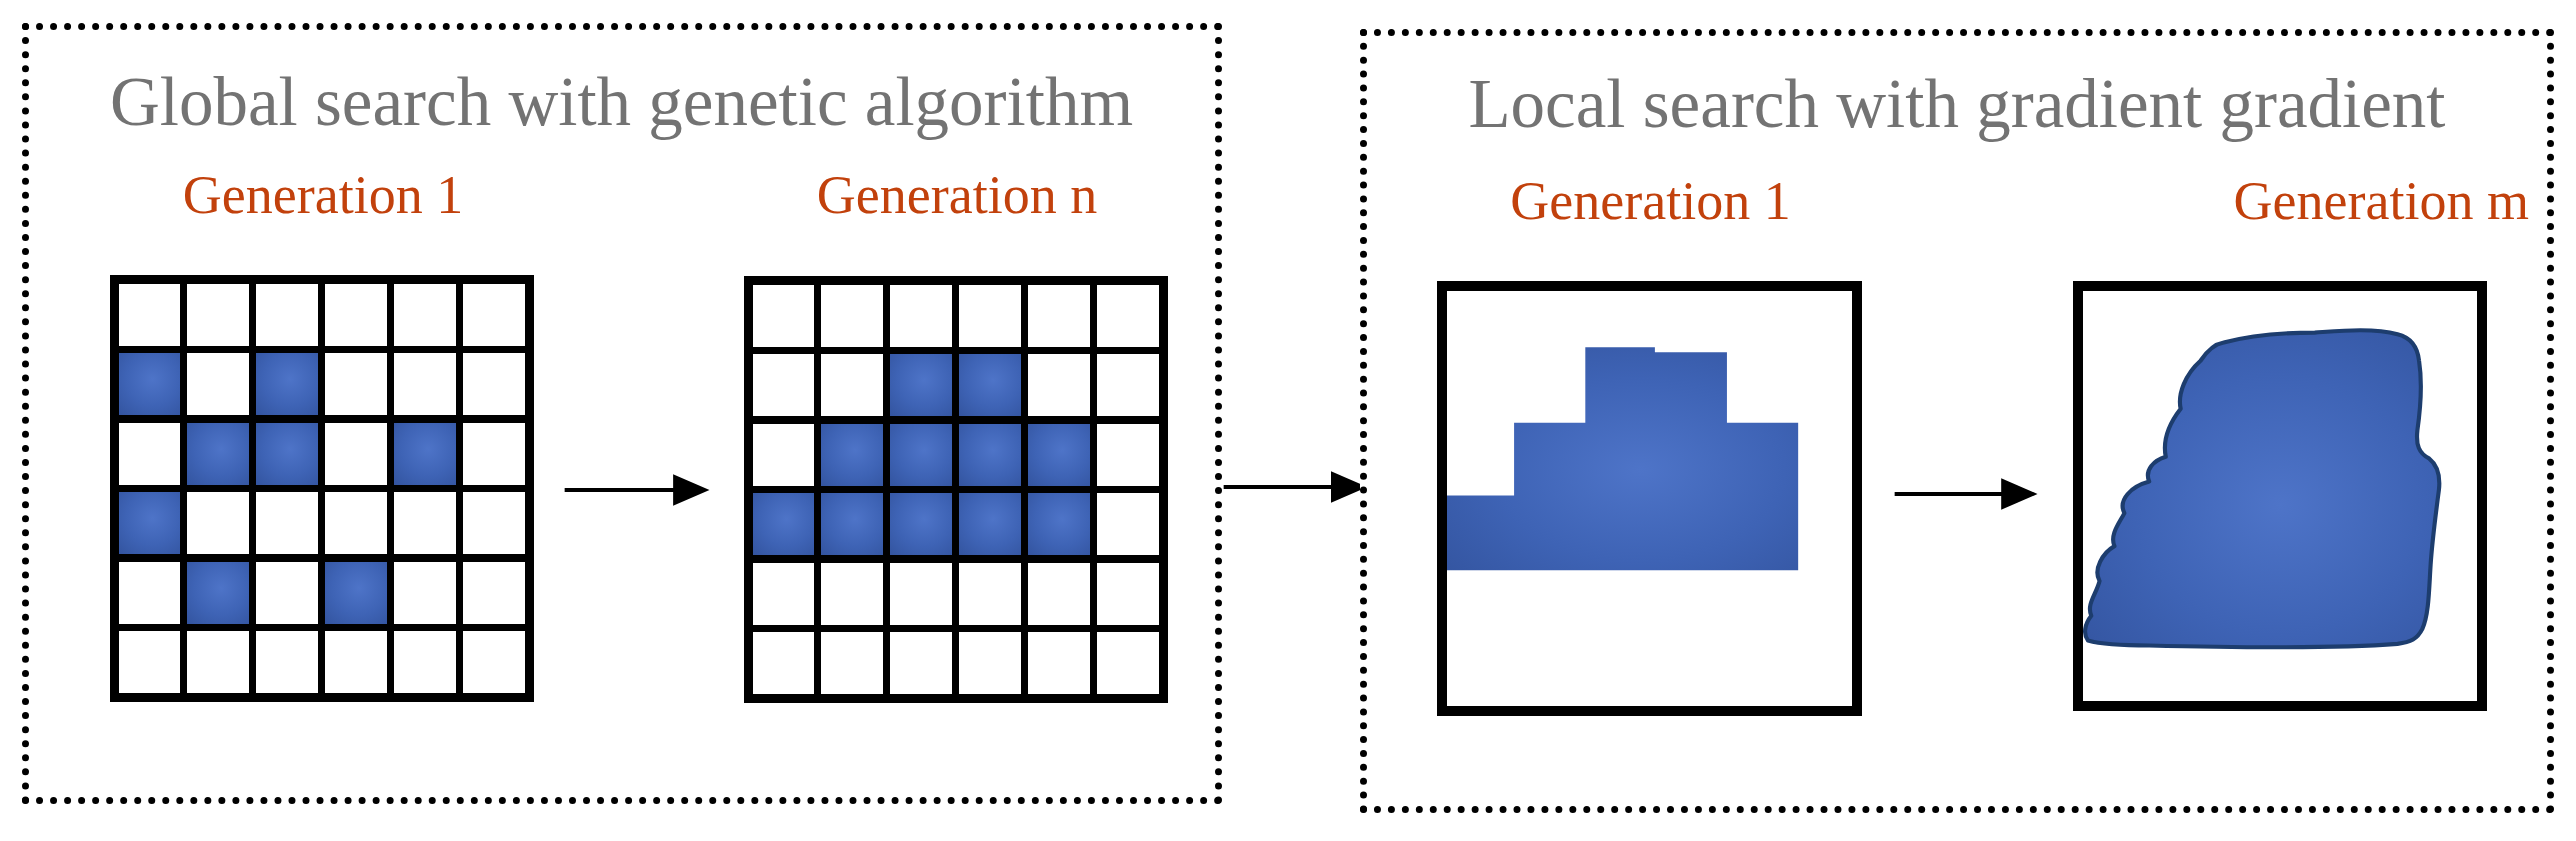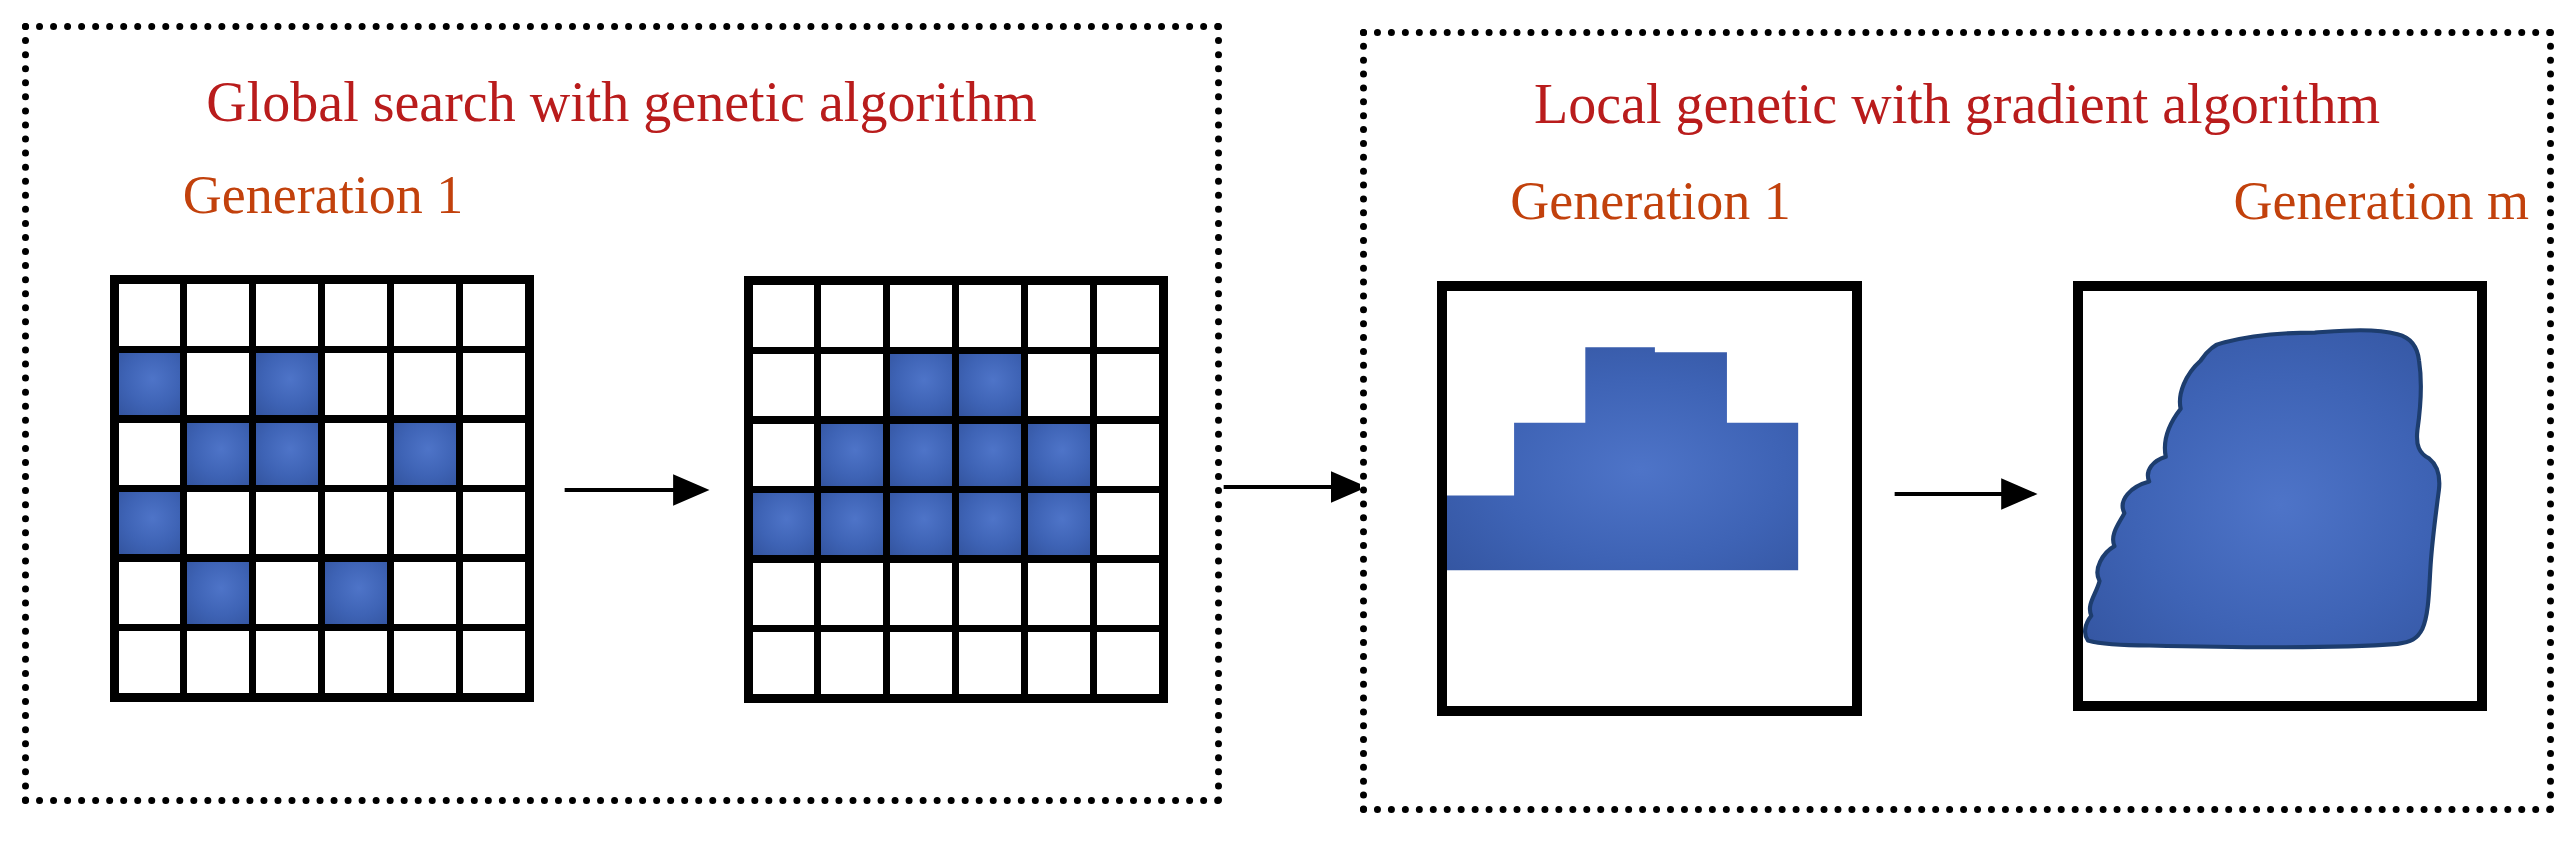--- a/index.html
+++ b/index.html
@@ -14,21 +14,21 @@
     position:absolute;
     border:7.4px dotted #000;
     box-sizing:border-box;
     background:#ffffff;
   }
   #left-panel{left:21.5px;top:23px;width:1200px;height:781px;}
   #right-panel{left:1360px;top:29px;width:1194px;height:784px;}
   .panel-title{
     position:absolute;left:0;right:0;top:35px;
     text-align:center;
-    font-size:56px;line-height:74px;color:#b91c1c;
+    font-size:69px;line-height:74px;color:#737373;
     white-space:nowrap;
   }
   #right-panel .panel-title{top:31px;}
   .stage-label{
     position:absolute;width:497px;top:130px;
     text-align:center;
     font-size:54px;line-height:71px;color:#c2410c;
     white-space:nowrap;
   }
   
@@ -59,20 +59,21 @@
 </style>
 </head>
 <body>
 
 <div id="canvas">
 
   <div class="panel" id="left-panel">
     <div class="panel-title">Global search with genetic algorithm</div>
 
     <div class="stage-label" style="left:46px;">Generation 1</div>
+    <div class="stage-label" style="left:680px;">Generation n</div>
 
     <div class="ga-grid" style="left:81px;top:245px;">
         <div class="cell"></div>
         <div class="cell"></div>
         <div class="cell"></div>
         <div class="cell"></div>
         <div class="cell"></div>
         <div class="cell"></div>
         <div class="cell filled"></div>
         <div class="cell"></div>
@@ -154,21 +155,21 @@
   </div>
 
   <div class="arrow" style="left:1222px;top:462px;">
     <svg width="147" height="50" viewBox="0 0 178 60">
       <line x1="2" y1="30" x2="135" y2="30" stroke="#000" stroke-width="5"></line>
       <polygon points="132,11 176,30 132,49" fill="#000"></polygon>
     </svg>
   </div>
 
   <div class="panel" id="right-panel">
-    <div class="panel-title">Local genetic with gradient algorithm</div>
+    <div class="panel-title">Local search with gradient gradient</div>
 
     <div class="stage-label" style="left:35px;">Generation 1</div>
     <div class="stage-label" style="left:665px;text-align:right;">Generation m</div>
 
     <div class="shape-box" style="left:70px;top:245px;width:425px;height:435px;">
       <svg width="405" height="415" viewBox="0 0 489 501">
         <defs>
           <radialGradient id="stairGrad" cx="55%" cy="55%" r="75%">
             <stop offset="0%" style="stop-color:var(--blue-light)"></stop>
             <stop offset="55%" style="stop-color:var(--blue-mid)"></stop>

